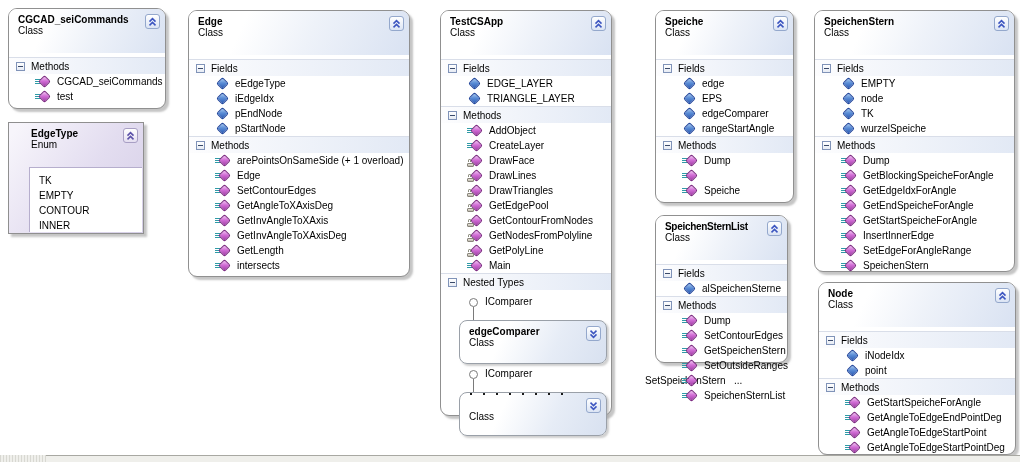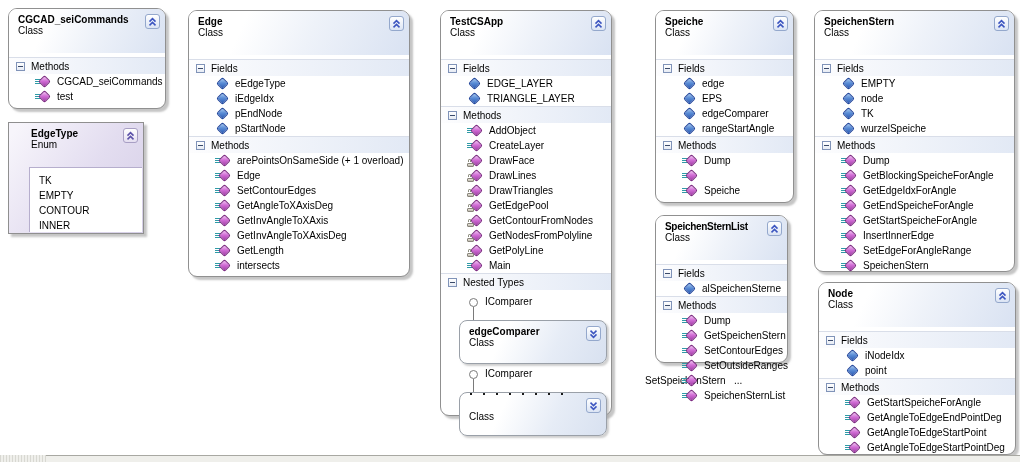--- a/index.html
+++ b/index.html
@@ -502,28 +502,28 @@
           <span class="lines"></span>
           <span class="gem"></span>
         </span>
         <span class="row-label">Dump</span>
       </div>
     <div class="row">
         <span class="m-icon">
           <span class="lines"></span>
           <span class="gem"></span>
         </span>
+        <span class="row-label">SetContourEdges</span>
+      </div>
+    <div class="row">
+        <span class="m-icon">
+          <span class="lines"></span>
+          <span class="gem"></span>
+        </span>
         <span class="row-label">GetSpeichenStern</span>
-      </div>
-    <div class="row">
-        <span class="m-icon">
-          <span class="lines"></span>
-          <span class="gem"></span>
-        </span>
-        <span class="row-label">SetContourEdges</span>
       </div>
     <div class="row">
         <span class="m-icon">
           <span class="lines"></span>
           <span class="gem"></span>
         </span>
         <span class="row-label">SetOutsideRanges</span>
       </div>
     <div class="row overflow">
         <span class="m-icon">

